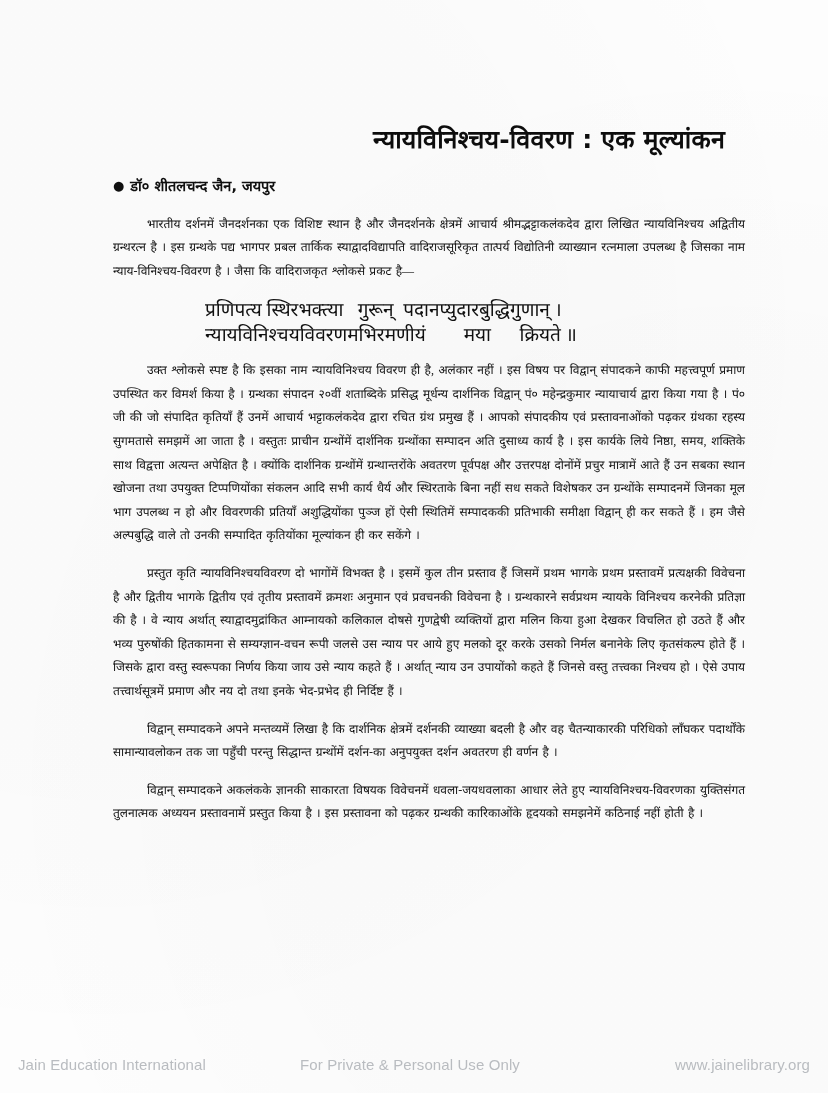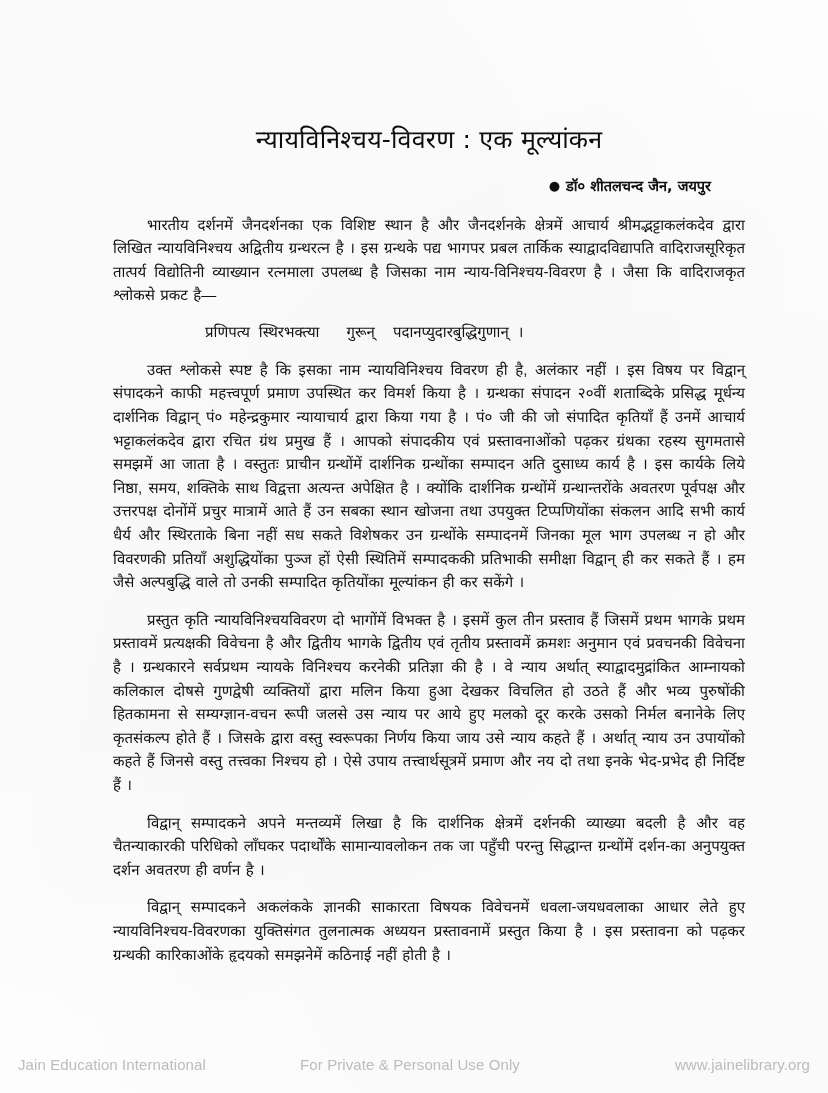--- a/index.html
+++ b/index.html
@@ -32,71 +32,70 @@
     left: 113px;
     top: 0;
     width: 632px;
   }
 
   
   .doc-title {
     margin: 0;
     padding-top: 125px;
     font-family: "DejaVu Sans", "Liberation Sans", sans-serif;
-    font-weight: 400;
+    font-weight: 700;
     font-size: 25px;
     line-height: 1.18;
     letter-spacing: 0.2px;
     color: #0d0d0d;
-    text-align: center;
+    text-align: right;
     padding-left: 20px;
     padding-right: 20px;
   }
 
   .byline {
     margin: 0;
     padding-top: 20px;
     padding-right: 34px;
-    text-align: right;
     font-family: "DejaVu Sans", "Liberation Sans", sans-serif;
     font-size: 14.5px;
     font-weight: 600;
     color: #101010;
   }
   .byline .bullet {
     display: inline-block;
     margin-right: 6px;
     font-size: 13px;
     vertical-align: 1px;
   }
 
   
   .body-block {
     padding-top: 18px;
   }
 
   p.para {
     margin: 0 0 14px 0;
-    font-family: Liberation Sans, sans-serif;
-    font-size: 15px;
+    font-family: Liberation Serif, serif;
+    font-size: 12px;
     line-height: 23.6px;
     text-align: justify;
     text-justify: inter-word;
     text-indent: 34px;
     word-spacing: 1.2px;
     color: #111111;
   }
   p.para:last-child { margin-bottom: 16px; }
 
   
   .verse {
     margin: 4px 0 12px 0;
     padding-left: 92px;
-    font-family: Liberation Mono, monospace;
-    font-size: 15px;
+    font-family: Liberation Serif, serif;
+    font-size: 19px;
     line-height: 25px;
     color: #101010;
   }
   .verse .verse-line {
     display: block;
     white-space: pre-wrap;
   }
 
   
   .footer {
@@ -128,20 +127,21 @@
     <div class="byline">
       <span class="bullet">●</span><span>डॉ० शीतलचन्द जैन, जयपुर</span>
     </div>
 
     <div class="body-block">
 
       <p class="para">भारतीय दर्शनमें जैनदर्शनका एक विशिष्ट स्थान है और जैनदर्शनके क्षेत्रमें आचार्य श्रीमद्भट्टाकलंकदेव द्वारा लिखित न्यायविनिश्चय अद्वितीय ग्रन्थरत्न है । इस ग्रन्थके पद्य भागपर प्रबल तार्किक स्याद्वादविद्यापति वादिराजसूरिकृत तात्पर्य विद्योतिनी व्याख्यान रत्नमाला उपलब्ध है जिसका नाम न्याय-विनिश्चय-विवरण है । जैसा कि वादिराजकृत श्लोकसे प्रकट है—</p>
 
       <div class="verse">
         <span class="verse-line">प्रणिपत्य स्थिरभक्त्या   गुरून्  पदानप्युदारबुद्धिगुणान् ।</span>
+        <span class="verse-line">न्यायविनिश्चयविवरणमभिरमणीयं        मया      क्रियते ॥</span>
       </div>
 
       <p class="para">उक्त श्लोकसे स्पष्ट है कि इसका नाम न्यायविनिश्चय विवरण ही है, अलंकार नहीं । इस विषय पर विद्वान् संपादकने काफी महत्त्वपूर्ण प्रमाण उपस्थित कर विमर्श किया है । ग्रन्थका संपादन २०वीं शताब्दिके प्रसिद्ध मूर्धन्य दार्शनिक विद्वान् पं० महेन्द्रकुमार न्यायाचार्य द्वारा किया गया है । पं० जी की जो संपादित कृतियाँ हैं उनमें आचार्य भट्टाकलंकदेव द्वारा रचित ग्रंथ प्रमुख हैं । आपको संपादकीय एवं प्रस्तावनाओंको पढ़कर ग्रंथका रहस्य सुगमतासे समझमें आ जाता है । वस्तुतः प्राचीन ग्रन्थोंमें दार्शनिक ग्रन्थोंका सम्पादन अति दुसाध्य कार्य है । इस कार्यके लिये निष्ठा, समय, शक्तिके साथ विद्वत्ता अत्यन्त अपेक्षित है । क्योंकि दार्शनिक ग्रन्थोंमें ग्रन्थान्तरोंके अवतरण पूर्वपक्ष और उत्तरपक्ष दोनोंमें प्रचुर मात्रामें आते हैं उन सबका स्थान खोजना तथा उपयुक्त टिप्पणियोंका संकलन आदि सभी कार्य धैर्य और स्थिरताके बिना नहीं सध सकते विशेषकर उन ग्रन्थोंके सम्पादनमें जिनका मूल भाग उपलब्ध न हो और विवरणकी प्रतियाँ अशुद्धियोंका पुञ्ज हों ऐसी स्थितिमें सम्पादककी प्रतिभाकी समीक्षा विद्वान् ही कर सकते हैं । हम जैसे अल्पबुद्धि वाले तो उनकी सम्पादित कृतियोंका मूल्यांकन ही कर सकेंगे ।</p>
 
       <p class="para">प्रस्तुत कृति न्यायविनिश्चयविवरण दो भागोंमें विभक्त है । इसमें कुल तीन प्रस्ताव हैं जिसमें प्रथम भागके प्रथम प्रस्तावमें प्रत्यक्षकी विवेचना है और द्वितीय भागके द्वितीय एवं तृतीय प्रस्तावमें क्रमशः अनुमान एवं प्रवचनकी विवेचना है । ग्रन्थकारने सर्वप्रथम न्यायके विनिश्चय करनेकी प्रतिज्ञा की है । वे न्याय अर्थात् स्याद्वादमुद्रांकित आम्नायको कलिकाल दोषसे गुणद्वेषी व्यक्तियों द्वारा मलिन किया हुआ देखकर विचलित हो उठते हैं और भव्य पुरुषोंकी हितकामना से सम्यग्ज्ञान-वचन रूपी जलसे उस न्याय पर आये हुए मलको दूर करके उसको निर्मल बनानेके लिए कृतसंकल्प होते हैं । जिसके द्वारा वस्तु स्वरूपका निर्णय किया जाय उसे न्याय कहते हैं । अर्थात् न्याय उन उपायोंको कहते हैं जिनसे वस्तु तत्त्वका निश्चय हो । ऐसे उपाय तत्त्वार्थसूत्रमें प्रमाण और नय दो तथा इनके भेद-प्रभेद ही निर्दिष्ट हैं ।</p>
 
       <p class="para">विद्वान् सम्पादकने अपने मन्तव्यमें लिखा है कि दार्शनिक क्षेत्रमें दर्शनकी व्याख्या बदली है और वह चैतन्याकारकी परिधिको लाँघकर पदार्थोंके सामान्यावलोकन तक जा पहुँची परन्तु सिद्धान्त ग्रन्थोंमें दर्शन-का अनुपयुक्त दर्शन अवतरण ही वर्णन है ।</p>
 
       <p class="para">विद्वान् सम्पादकने अकलंकके ज्ञानकी साकारता विषयक विवेचनमें धवला-जयधवलाका आधार लेते हुए न्यायविनिश्चय-विवरणका युक्तिसंगत तुलनात्मक अध्ययन प्रस्तावनामें प्रस्तुत किया है । इस प्रस्तावना को पढ़कर ग्रन्थकी कारिकाओंके हृदयको समझनेमें कठिनाई नहीं होती है ।</p>
 

